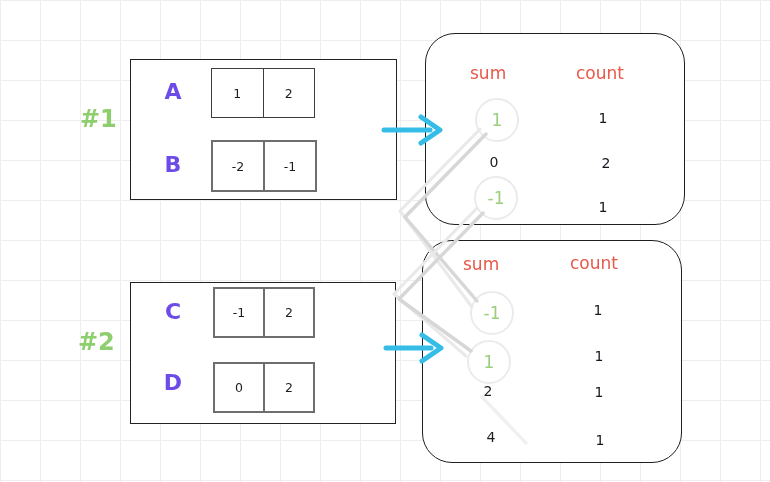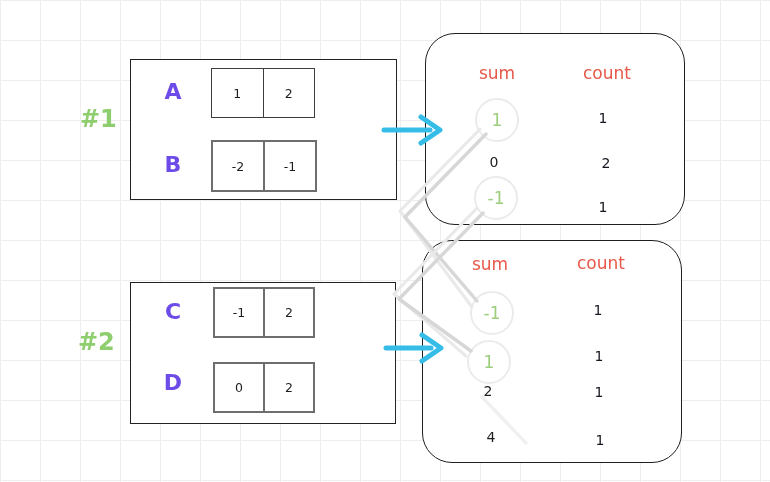--- a/index.html
+++ b/index.html
@@ -19,21 +19,21 @@
   .cellpair{display:flex;background:#fff;z-index:2;box-sizing:border-box;}
   .cellpair.dark{border:1.8px solid #3d3d3d;}
   .cellpair.gray{border:2px solid #6e6e6e;}
   .cell{flex:1;display:flex;align-items:center;justify-content:center;
         font-size:12.5px;color:#1e1e1e;}
   .cellpair.dark .cell + .cell{border-left:1.8px solid #3d3d3d;}
   .cellpair.gray .cell + .cell{border-left:2px solid #6e6e6e;}
   .group-label{font-size:24px;font-weight:bold;color:#8fce6e;z-index:2;}
   
   .result-box{border:1.6px solid #1e1e1e;border-radius:30px;background:#fff;z-index:1;}
-  .col-header{font-size:17px;color:#e8594a;text-align:center;z-index:2;}
+  .col-header{font-size:17px;color:#e8594a;z-index:2;}
   .sum-plain{font-size:14px;color:#1e1e1e;text-align:center;width:30px;z-index:2;}
   .count-val{font-size:14px;color:#16161f;text-align:center;width:30px;z-index:2;}
   .hl-circle{width:44px;height:44px;border-radius:50%;
     border:2px solid #ebebeb;background:rgba(255,255,255,0.55);
     display:flex;align-items:center;justify-content:center;
     font-size:17px;color:#9bce7d;z-index:3;box-sizing:border-box;}
   svg.overlay{position:absolute;left:0;top:0;z-index:4;pointer-events:none;}
 </style>
 </head>
 <body>

